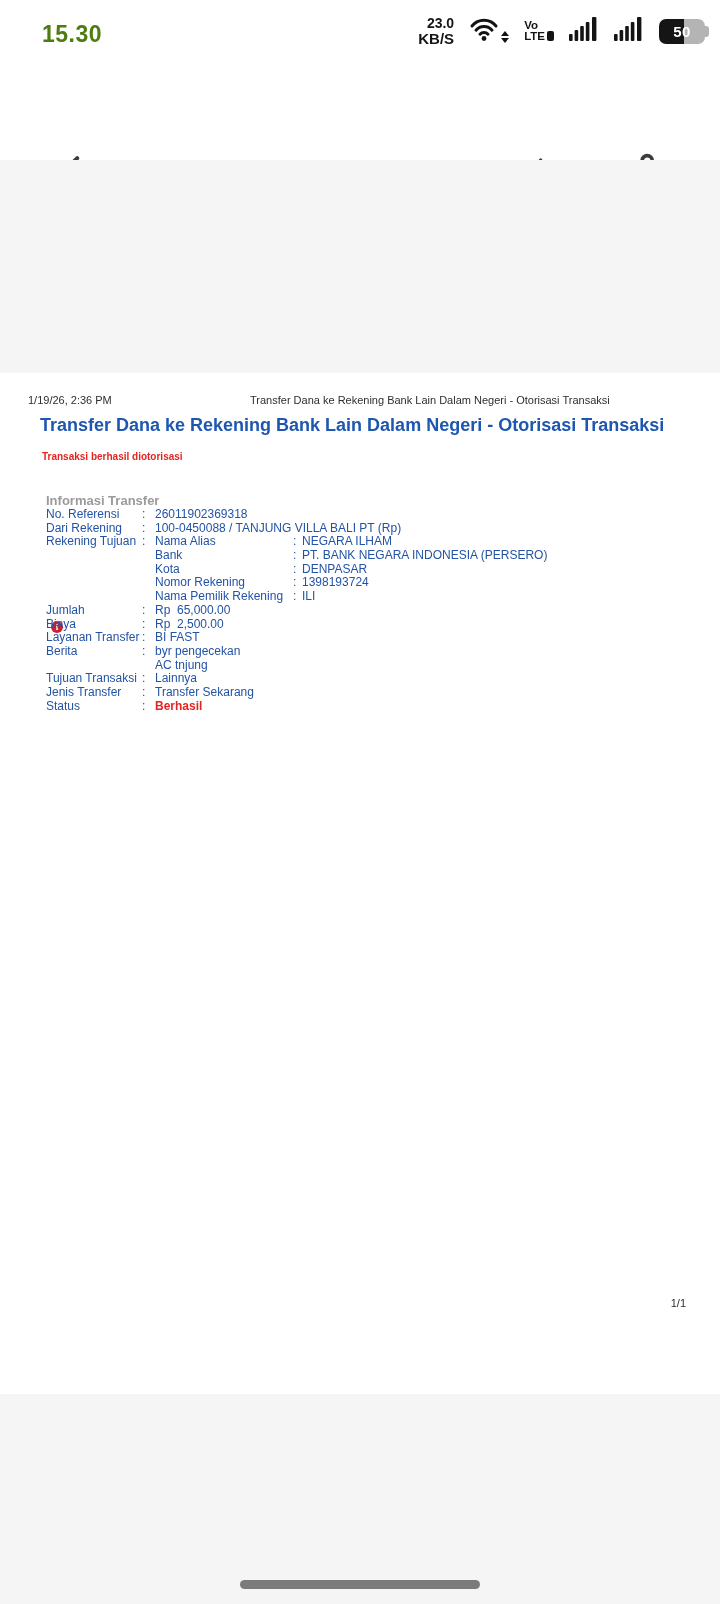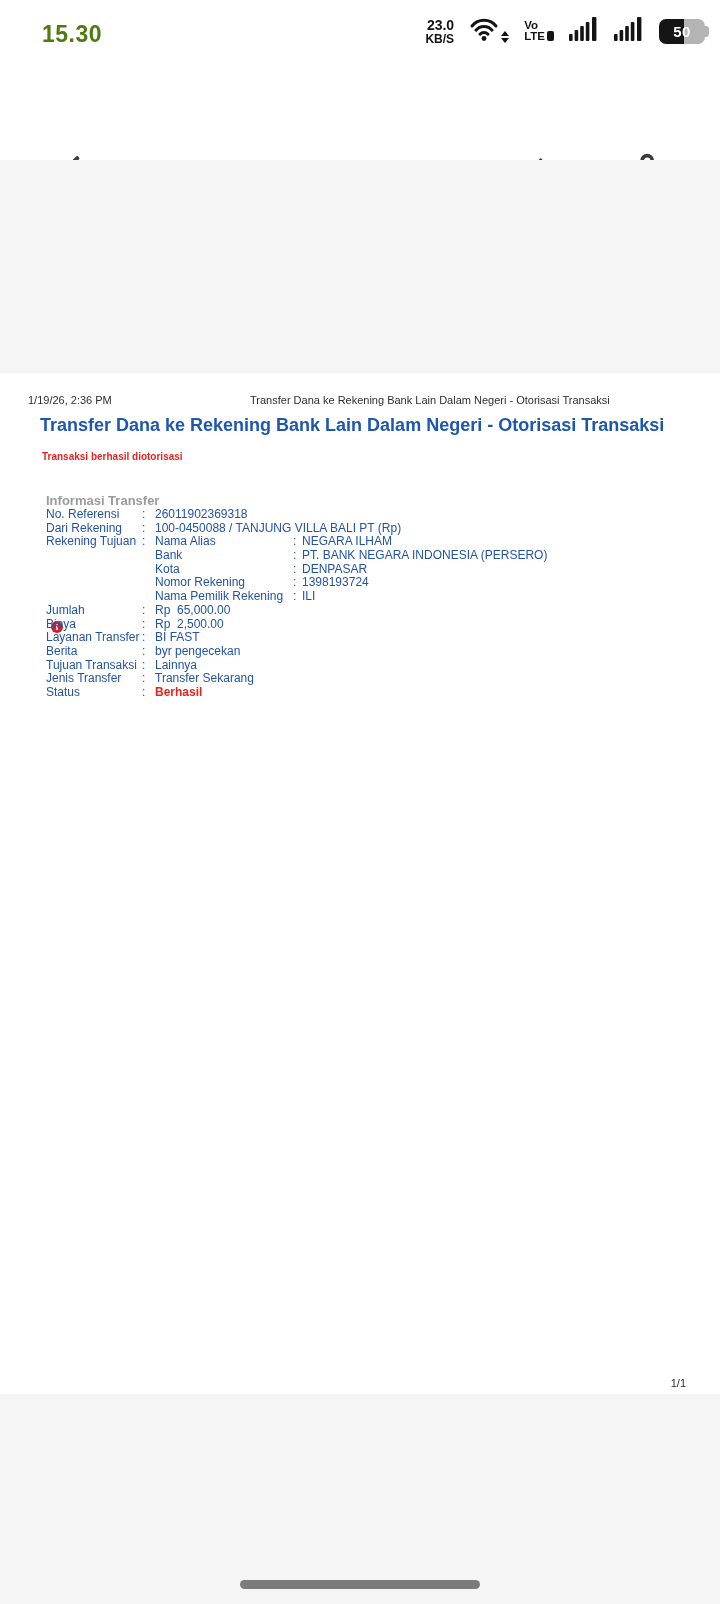--- a/index.html
+++ b/index.html
@@ -10,21 +10,21 @@
     -webkit-font-smoothing:antialiased;
   }
   .screen{position:absolute;inset:0;width:720px;height:1604px;}
 
   
   .status-bar{position:absolute;top:0;left:0;width:720px;height:62px;background:#fff;}
   .sb-time{position:absolute;left:42px;top:21px;font-size:23px;font-weight:600;color:#4d7c0f;letter-spacing:.5px;}
   .sb-right{position:absolute;right:15px;top:0;height:62px;display:flex;align-items:center;gap:15px;}
   .sb-speed{text-align:right;line-height:1;color:#141414;font-weight:700;}
   .sb-speed .v{font-size:14px;display:block;}
-  .sb-speed .u{font-size:12px;display:block;margin-top:1px;}
+  .sb-speed .u{font-size:15px;display:block;margin-top:1px;}
   .wifi-wrap{display:flex;align-items:flex-end;gap:2px;}
   .updown{display:flex;flex-direction:column;gap:2px;margin-bottom:3px;}
   .tri-up{width:0;height:0;border-left:4px solid transparent;border-right:4px solid transparent;border-bottom:5px solid #141414;}
   .tri-down{width:0;height:0;border-left:4px solid transparent;border-right:4px solid transparent;border-top:5px solid #141414;}
   .volte{line-height:.95;font-weight:700;font-size:11.5px;color:#141414;}
   .volte .l2{display:flex;align-items:center;gap:2px;}
   .sim-box{width:7px;height:10px;background:#141414;border-radius:2px;display:inline-block;}
   .battery{position:relative;width:46px;height:25px;border-radius:7px;
     background:linear-gradient(90deg,#151515 0 55%,#b4b4b4 55% 100%);
     display:flex;align-items:center;justify-content:center;}
@@ -57,21 +57,21 @@
   .val{left:109px;}
   .slbl{left:109px;}
   .c2{left:247px;}
   .sval{left:256px;}
   .status-red{color:#e32422;font-weight:700;}
   .info-icon{display:inline-block;position:static !important;width:12px;height:12px;margin-left:5px;border-radius:50%;
     background:#cf2030;color:#fff;font-size:9px;font-weight:700;text-align:center;line-height:12px;
     vertical-align:-2px;font-family:"Liberation Serif",serif;}
 
   .print-url{position:absolute;left:28px;top:983px;font-size:11px;color:#2e2e2e;white-space:nowrap;}
-  .print-page-num{position:absolute;right:34px;top:1004px;font-size:11px;color:#2e2e2e;margin-left:12px;}
+  .print-page-num{position:absolute;right:34px;top:924px;font-size:11px;color:#2e2e2e;margin-left:12px;}
 
   
   .home-indicator{position:absolute;left:240px;top:1580px;width:240px;height:9px;border-radius:5px;background:#7b7b7b;border:none;padding:0;cursor:pointer;}
 </style>
 </head>
 <body>
 
 <div class="screen">
 
   <div class="status-bar">
@@ -235,20 +235,23 @@
           <span class="c1">:</span>
           <span class="val">BI FAST</span>
         </div>
 
         <div class="row">
           <span class="lbl">Berita</span>
           <span class="c1">:</span>
           <span class="val">byr pengecekan</span>
         </div>
 
+        <div class="row">
+          <span class="val">AC tnjung</span>
+        </div>
 
         <div class="row">
           <span class="lbl">Tujuan Transaksi</span>
           <span class="c1">:</span>
           <span class="val">Lainnya</span>
         </div>
 
         <div class="row">
           <span class="lbl">Jenis Transfer</span>
           <span class="c1">:</span>

